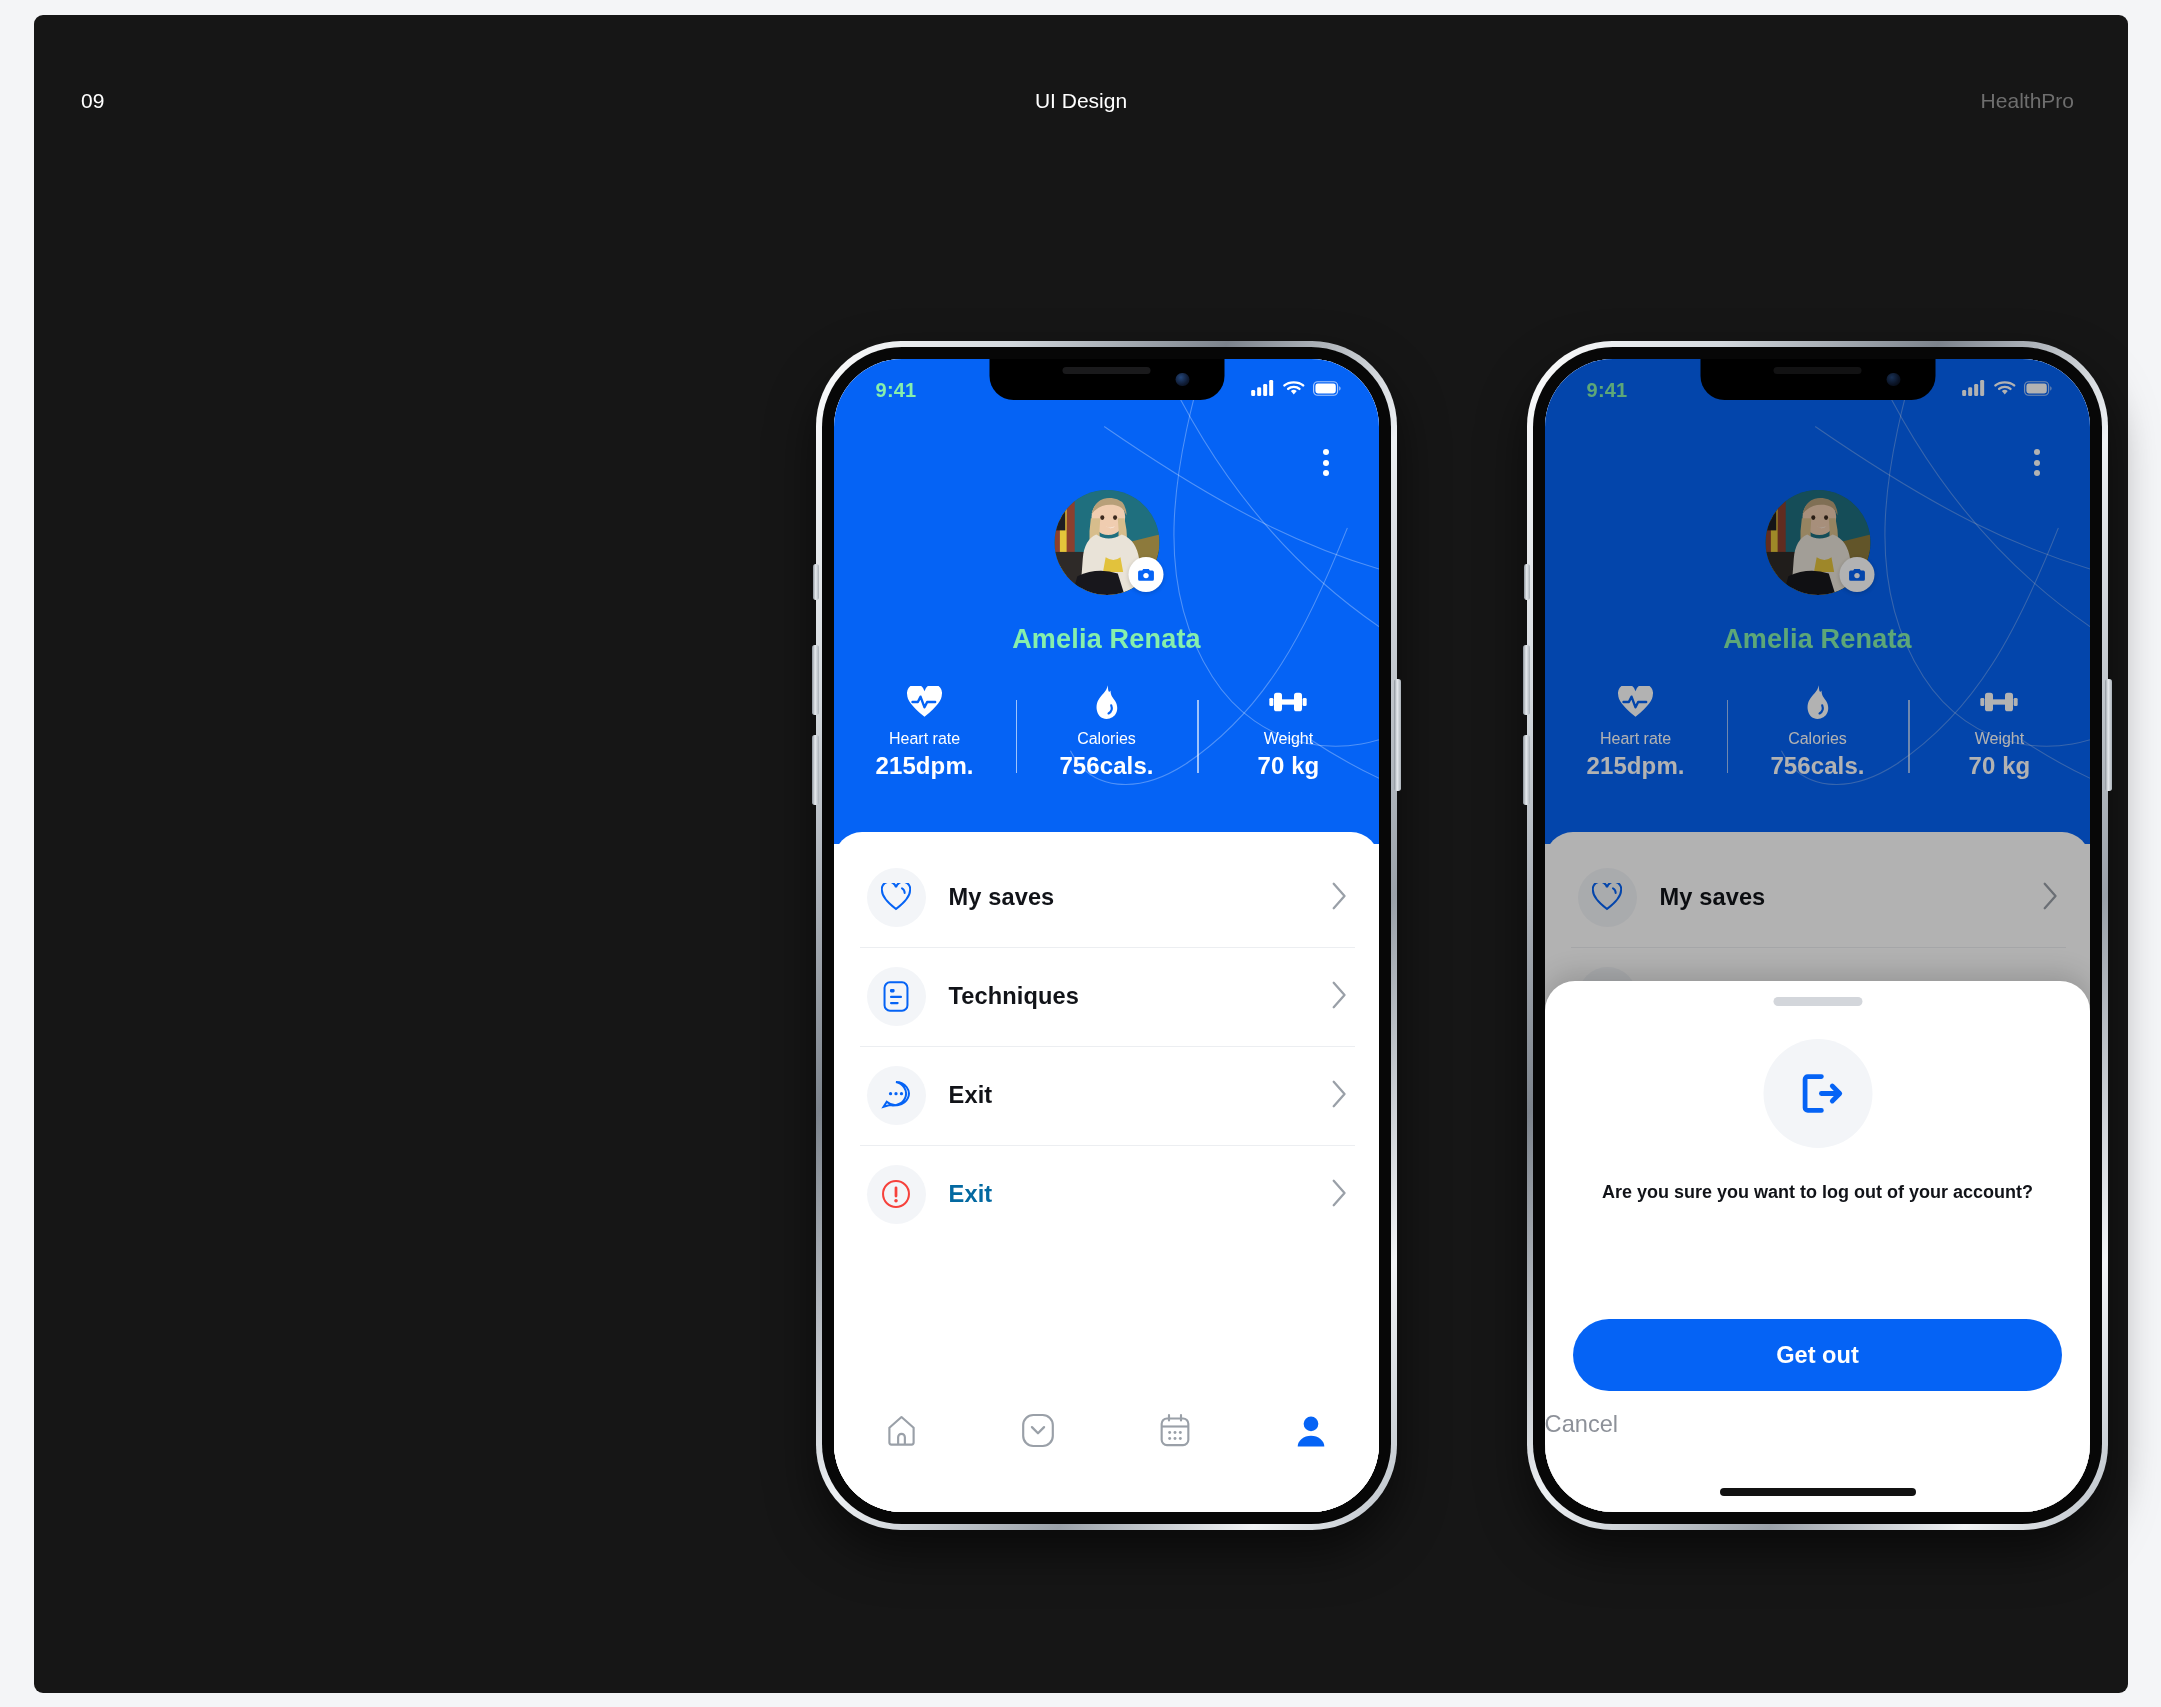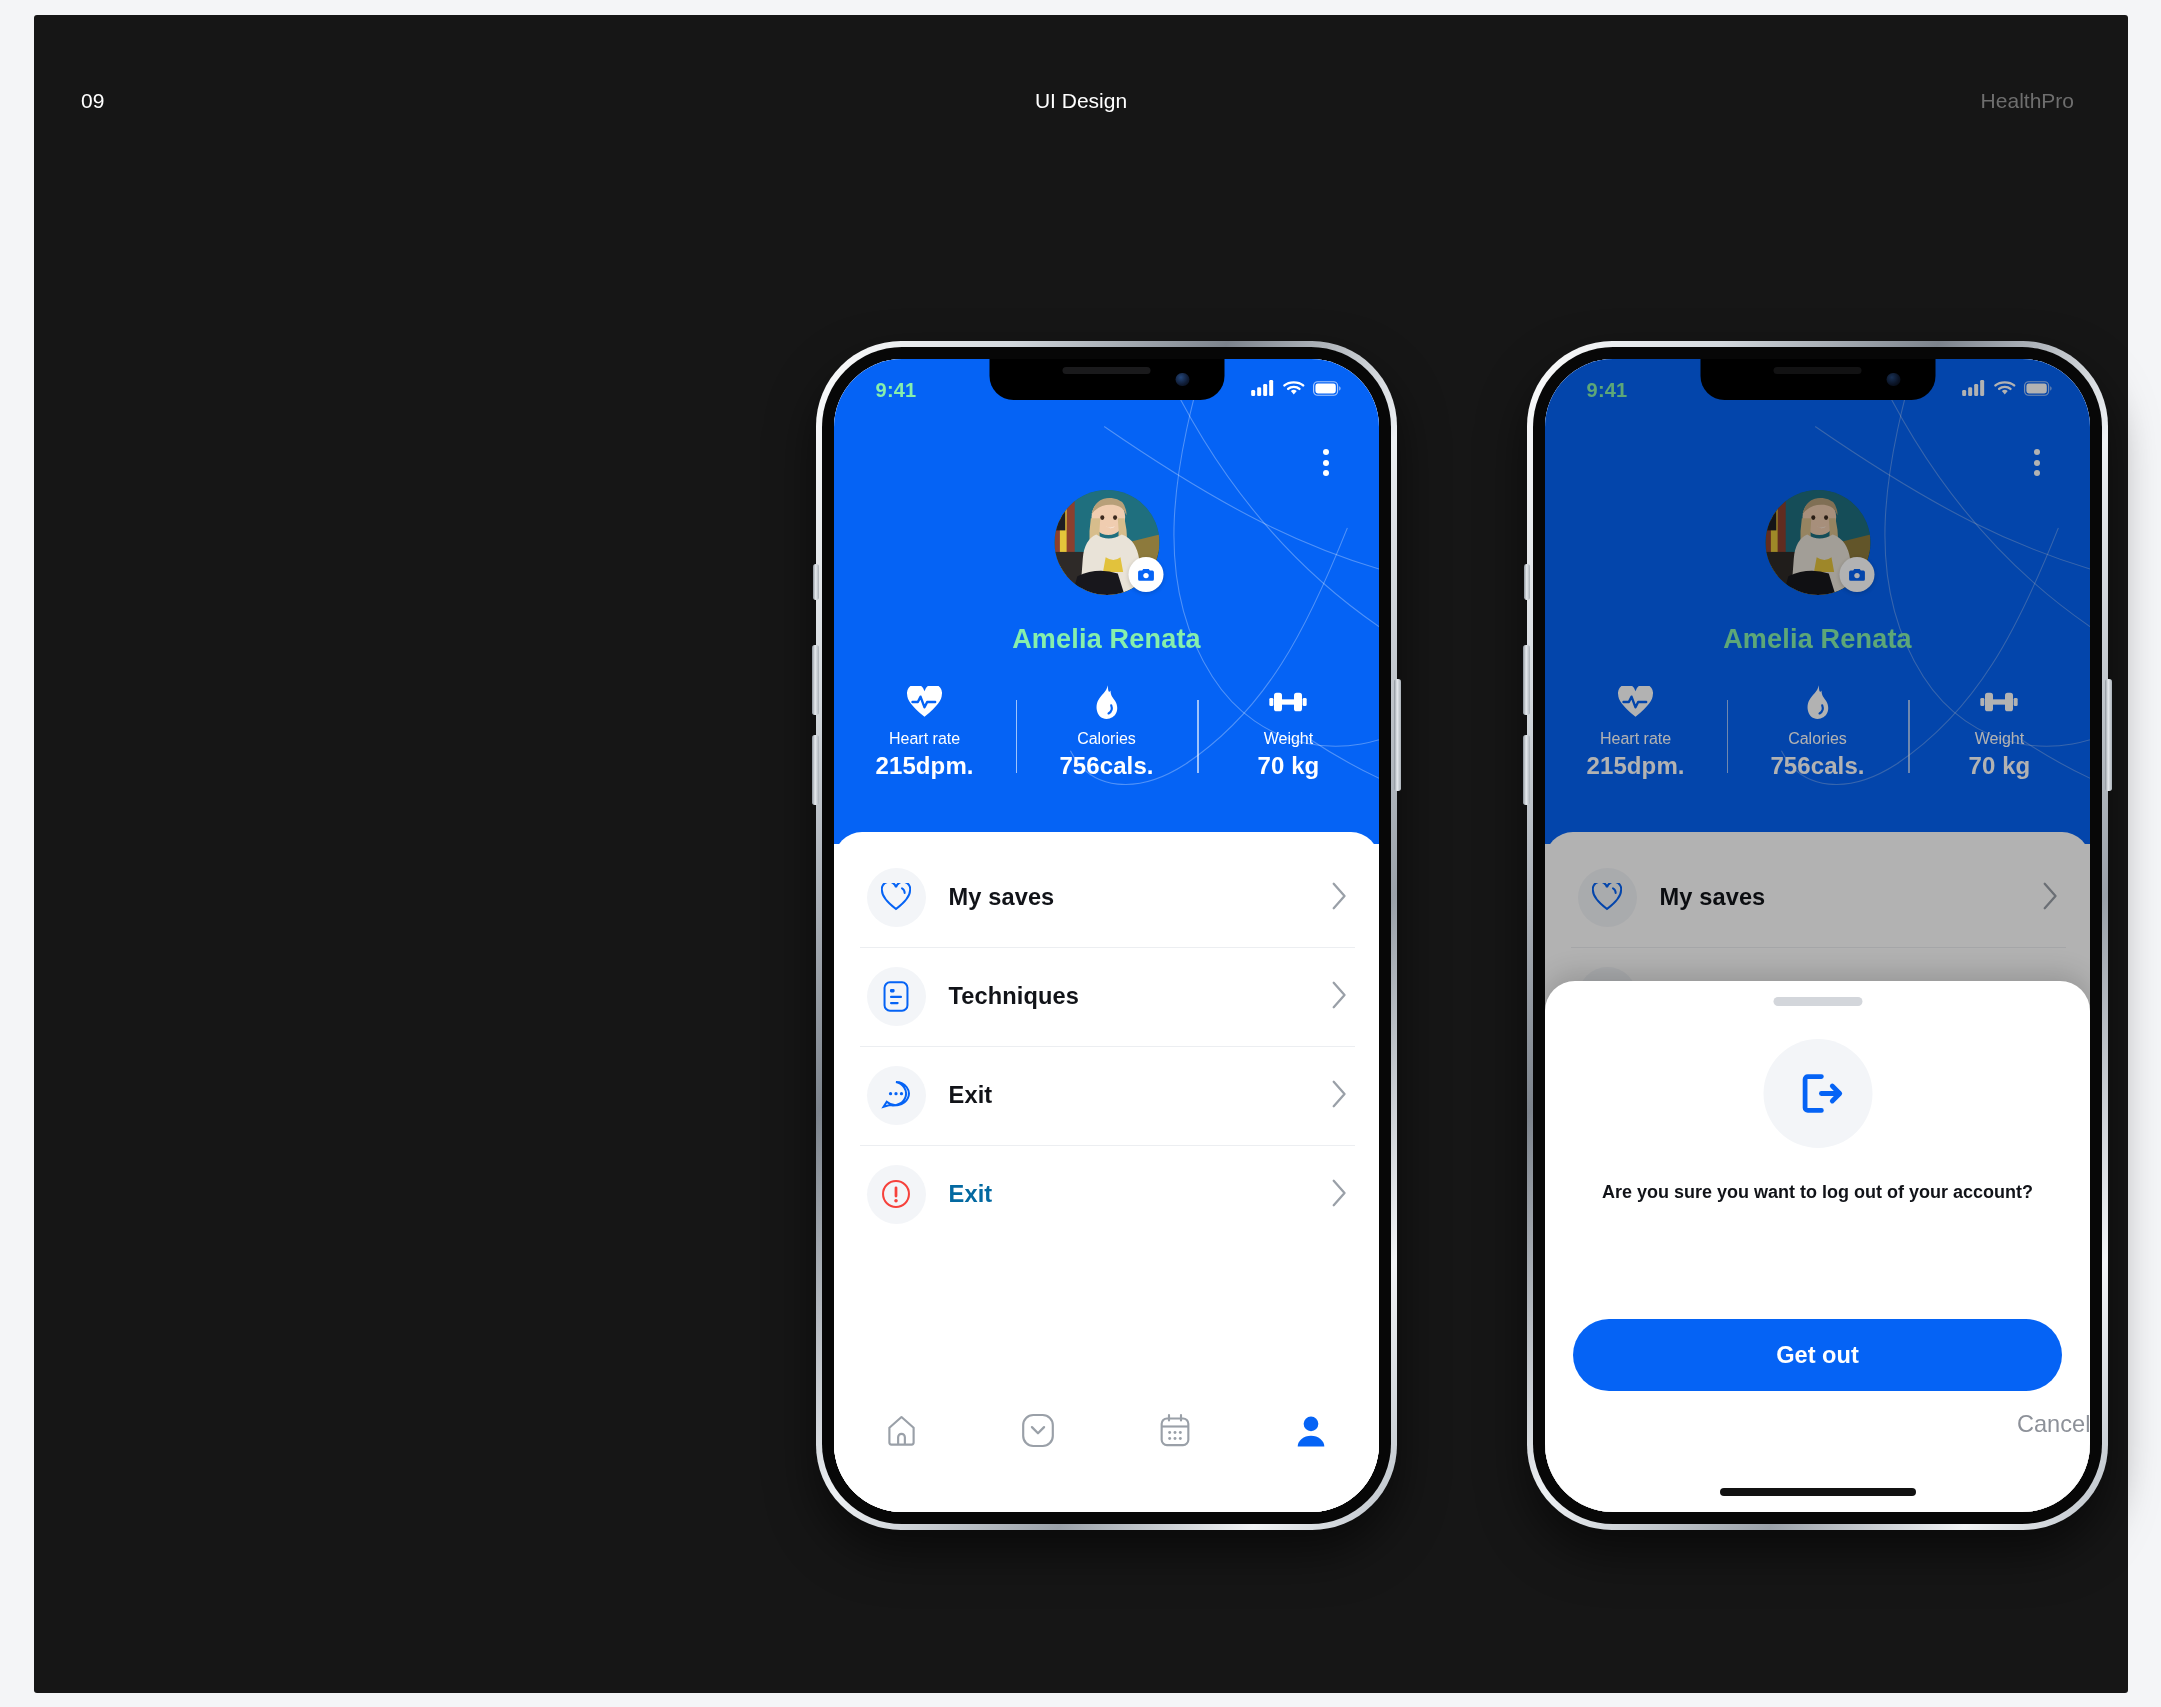--- a/index.html
+++ b/index.html
@@ -11,21 +11,21 @@
     font-family: "Liberation Sans", sans-serif;
     overflow: hidden;
   }
 
   
   .canvas {
     position: absolute;
     left: 34px; top: 15px;
     width: 2094px; height: 1678px;
     background: #161616;
-    border-radius: 3px;
+    border-radius: 9px;
   }
 
   
   .slide-header {
     position: absolute;
     left: 0; top: 74px;
     width: 100%; height: 41px;
   }
   .slide-num {
     position: absolute; left: 47px; top: 0;
@@ -251,21 +251,21 @@
     position: absolute; left: 28px; right: 28px; top: 338px;
     height: 72px; border-radius: 36px;
     background: #0563f5;
     display: flex; align-items: center; justify-content: center;
     color: #fff; font-size: 23.6px; font-weight: 700;
     border: none; cursor: pointer;
     font-family: "Liberation Sans", sans-serif;
   }
   .sheet-cancel {
     position: absolute; left: 0; right: 0; top: 430px;
-    text-align: right; color: #8d9199; font-size: 23.6px; font-weight: 500;
+    text-align: left; color: #8d9199; font-size: 23.6px; font-weight: 500;
     background: none; border: none; cursor: pointer; width: 100%;
     font-family: "Liberation Sans", sans-serif;
   }
   .home-ind {
     position: absolute; left: 50%; transform: translateX(-50%);
     bottom: 16px; width: 196px; height: 8px; border-radius: 5.4px;
     background: #111; z-index: 70;
   }
 </style>
 </head>

